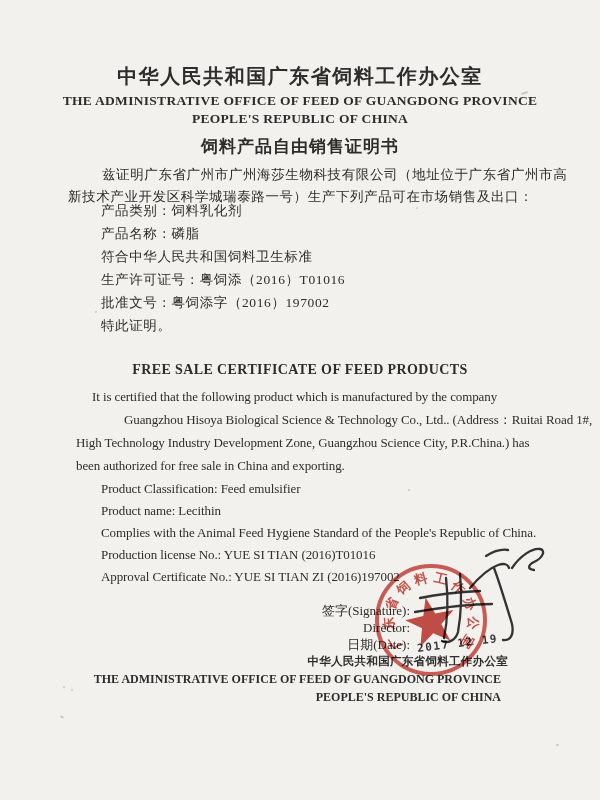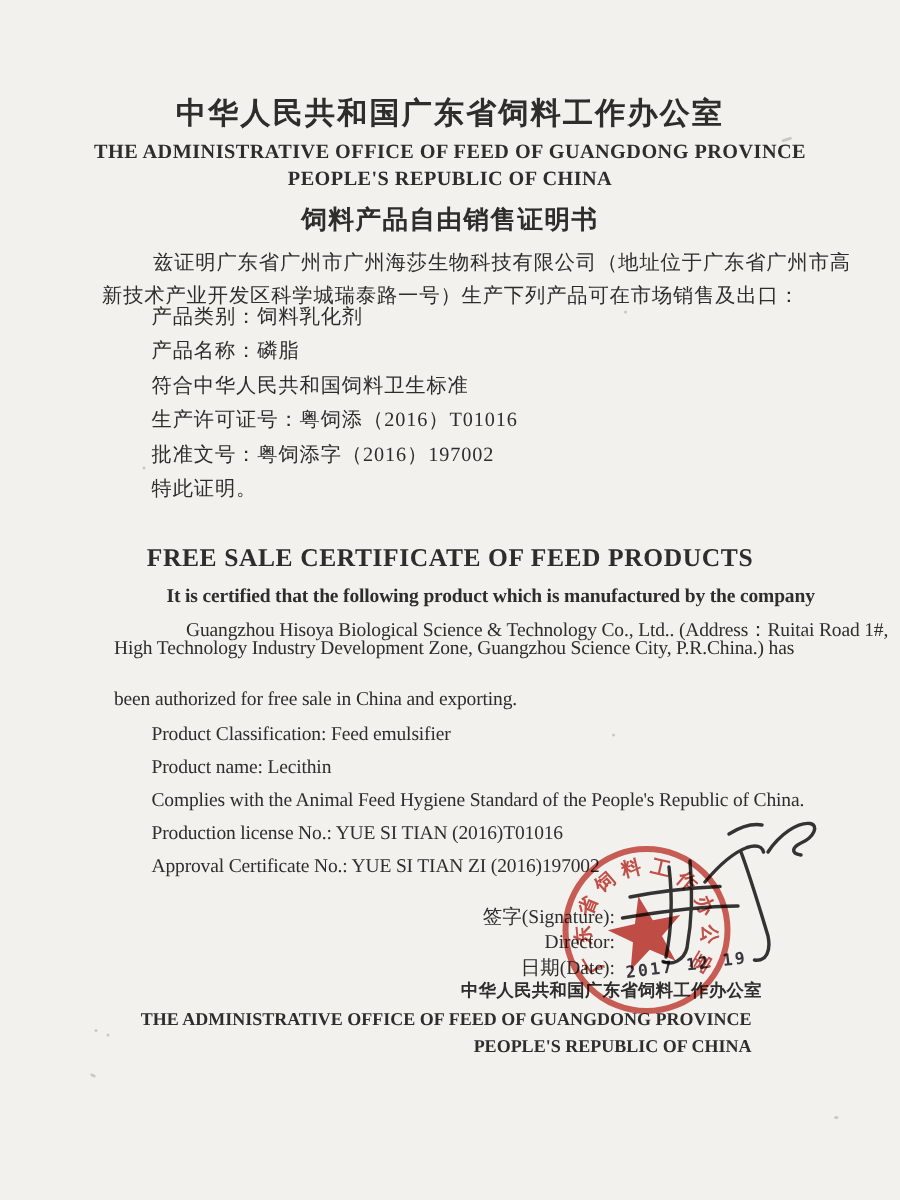--- a/index.html
+++ b/index.html
@@ -23,24 +23,24 @@
   .zh-para-1{left:102px;top:168px;}
   .zh-para-2{left:68px;top:190px;}
   .zh-item-0{left:101px;top:204px;font-family:Liberation Serif, serif;}
   .zh-item-1{left:101px;top:227px;}
   .zh-item-2{left:101px;top:250px;}
   .zh-item-3{left:101px;top:273px;}
   .zh-item-4{left:101px;top:296px;}
   .zh-item-5{left:101px;top:319px;}
   
   .en-body{font-size:13px;letter-spacing:-0.1px;}
-  .en-cert-title{top:363px;font-size:17px;font-weight:bold;letter-spacing:.4px;}
-  .en-para-0{left:111px;top:390px;font-weight:bold;}
+  .en-cert-title{top:363px;font-size:14px;font-weight:bold;letter-spacing:.4px;}
+  .en-para-0{left:92px;top:390px;}
   .en-para-1{left:76px;top:413px;margin-left:48px;}
-  .en-para-2{left:76px;top:425px;}
+  .en-para-2{left:76px;top:436px;}
   .en-para-3{left:76px;top:459px;}
   .en-item-0{left:101px;top:482px;}
   .en-item-1{left:101px;top:504px;}
   .en-item-2{left:101px;top:526px;}
   .en-item-3{left:101px;top:548px;}
   .en-item-4{left:101px;top:570px;text-align:right;}
   
   .sig{font-size:13px;right:190px;width:220px;}
   .sig-label{top:604px;}
   .sig-director{top:621px;}

